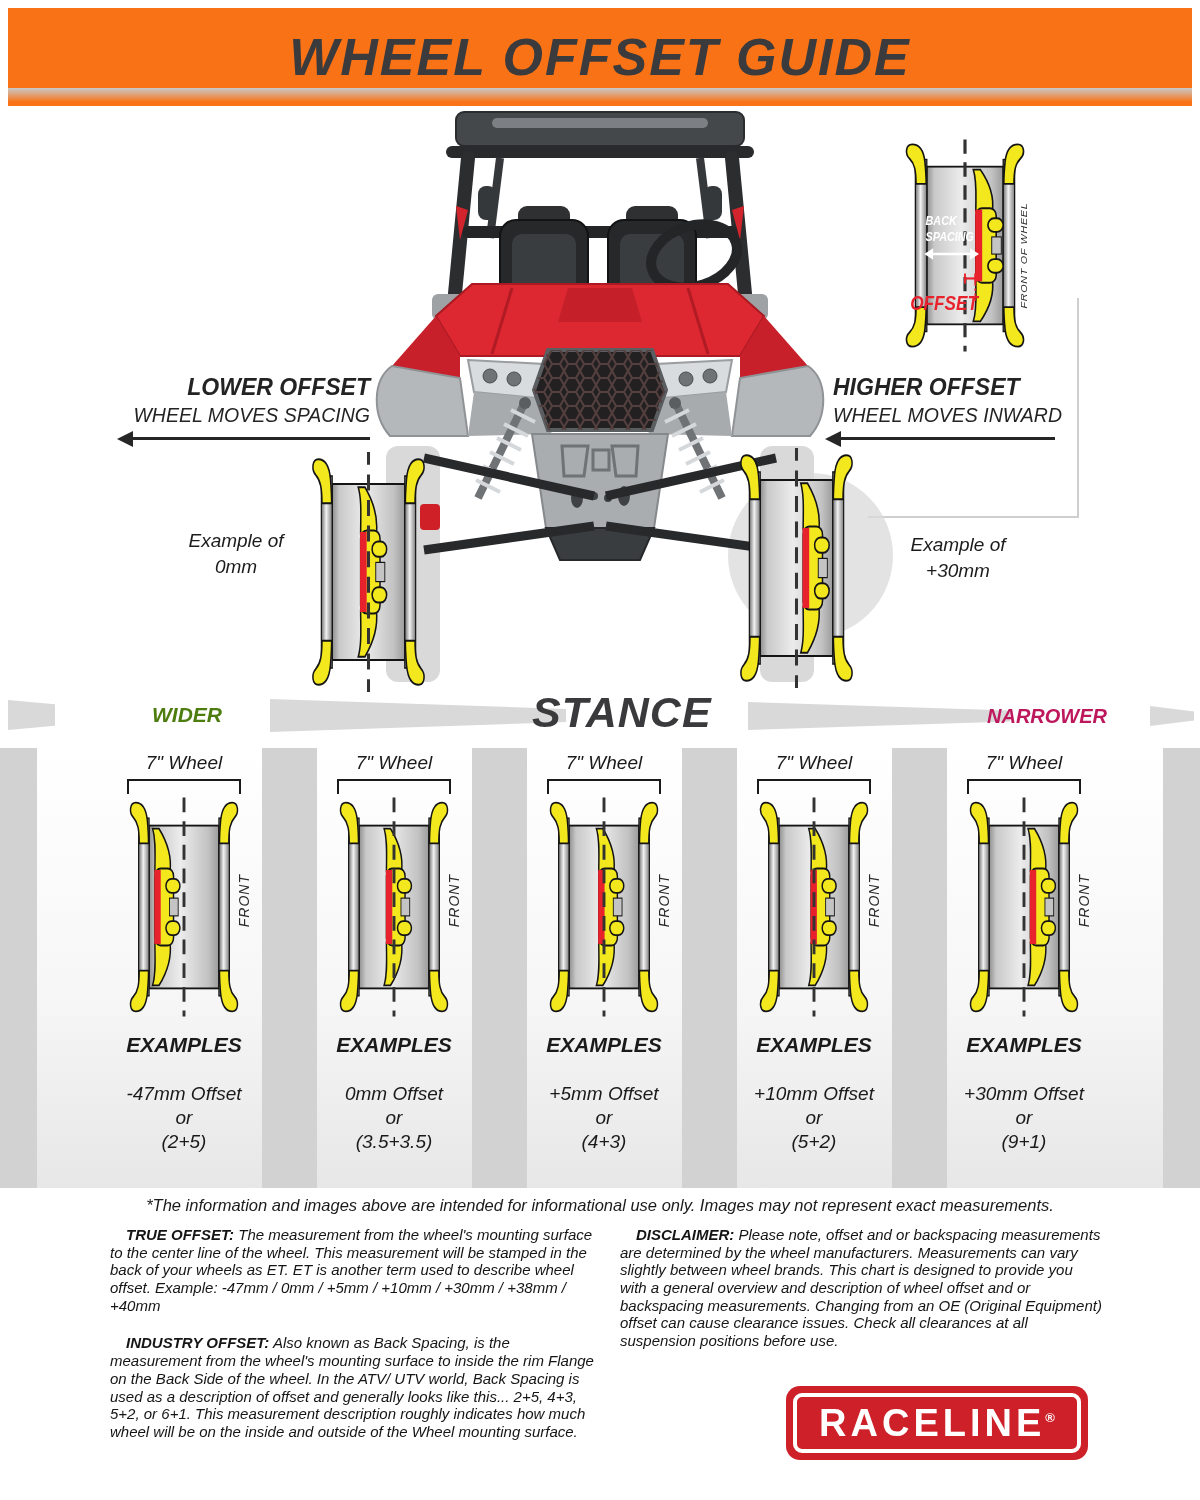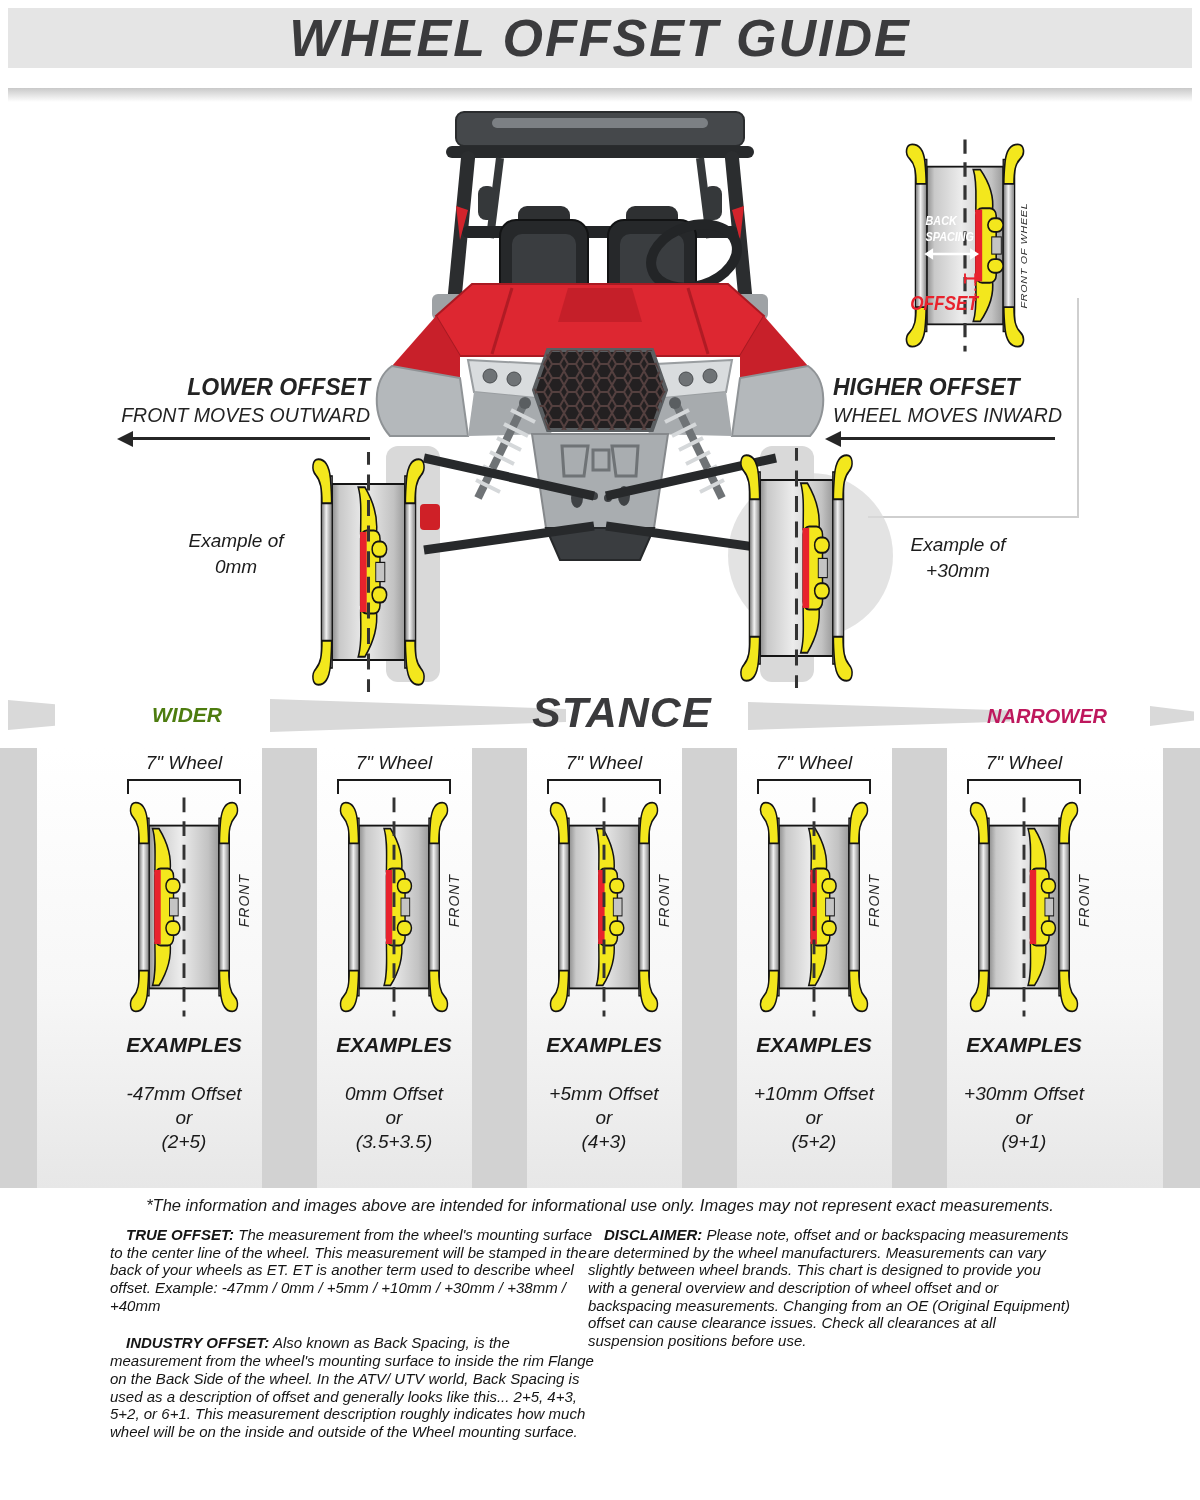--- a/index.html
+++ b/index.html
@@ -1,20 +1,20 @@
 <!DOCTYPE html>
 <html><head>
 <meta charset="utf-8">
 <style>
   html,body{margin:0;padding:0;background:#e9e9e9;}
   #page{position:relative;width:1200px;height:1500px;background:#ffffff;overflow:hidden;
         font-family:"Liberation Sans",sans-serif;}
 
   
-  .banner{position:absolute;left:8px;top:8px;right:8px;height:60px;background:#e5e5e5;
+  .banner{position:absolute;left:8px;top:8px;right:8px;height:98px;background:#f97316;
           display:flex;align-items:center;justify-content:center;}
   .banner-shadow{position:absolute;left:8px;top:88px;right:8px;height:14px;
           background:linear-gradient(#c9c9c9,rgba(255,255,255,0));}
   .banner h1{margin:0;font:italic 800 52px "Liberation Sans",sans-serif;color:#3b3b3d;letter-spacing:2px;}
 
   
   .legend{position:absolute;left:128px;top:136px;}
   .legend-title{display:inline-block;font:italic 600 30px "Liberation Sans",sans-serif;color:#1a1a1a;
           border-bottom:3px solid #1a1a1a;padding:0 10px 2px 2px;}
   .legend-item{display:flex;align-items:center;gap:15px;margin-top:15px;}
@@ -74,21 +74,21 @@
           font:italic 400 14px "Liberation Sans",sans-serif;color:#2a2a2a;letter-spacing:1px;}
   .examples{margin-top:15px;font:italic 700 21px "Liberation Sans",sans-serif;color:#1a1a1a;}
   .oline{font:italic 400 19px "Liberation Sans",sans-serif;color:#1a1a1a;}
   .ol1{margin-top:26px;} .ol2,.ol3{margin-top:2px;}
 
   
   .footnote{position:absolute;left:0;top:1196px;width:100%;text-align:center;
           font:italic 400 16.5px "Liberation Sans",sans-serif;color:#1a1a1a;}
   .col{position:absolute;top:1226px;}
   .col-left{left:110px;width:492px;}
-  .col-right{left:588px;width:483px;}
+  .col-right{left:620px;width:483px;}
   .col p{margin:0 0 20px 0;font:italic 400 15px/1.18 "Liberation Sans",sans-serif;color:#151515;}
   .plabel{font-weight:700;margin-left:16px;}
 
   
   .raceline{position:absolute;left:786px;top:1386px;width:302px;height:74px;background:#ce2029;
           border-radius:14px;padding:7px;box-sizing:border-box;}
   .raceline-inner{width:100%;height:100%;border:4px solid #ffffff;border-radius:9px;box-sizing:border-box;
           display:flex;align-items:center;justify-content:center;}
   .raceline-text{font:700 38px "Liberation Sans",sans-serif;color:#ffffff;letter-spacing:4px;}
   .reg{font-size:13px;vertical-align:super;letter-spacing:0;}
@@ -249,21 +249,21 @@
     <line x1="110" y1="196" x2="126" y2="196" stroke="#e8222d" stroke-width="3"></line>
     <line x1="110" y1="189" x2="110" y2="203" stroke="#e8222d" stroke-width="3"></line>
     <line x1="126" y1="189" x2="126" y2="203" stroke="#e8222d" stroke-width="3"></line>
     <line x1="126" y1="203" x2="126" y2="228" stroke="#e8222d" stroke-width="2.5" stroke-dasharray="3 4"></line>
     <text class="off-text" x="24" y="240">OFFSET</text>
     <text class="fow-text" transform="translate(207,238) rotate(-90)">FRONT OF WHEEL</text>
   </svg>
 
   <div class="dirblock dir-lower">
     <div class="dtitle">LOWER OFFSET</div>
-    <div class="dsub">FRONT MOVES OUTWARD</div>
+    <div class="dsub">WHEEL MOVES SPACING</div>
     <div class="arrow-left" style="width:245px;margin-left:17px;"></div>
   </div>
   <div class="dirblock dir-higher">
     <div class="dtitle">HIGHER OFFSET</div>
     <div class="dsub">WHEEL MOVES INWARD</div>
     <div class="arrow-left" style="width:222px;"></div>
   </div>
 
   <svg class="wheel-abs" style="left:302px;top:452px;" width="133" height="240" viewBox="0 0 220 300" preserveAspectRatio="none">
     <use href="#rim"></use>
@@ -383,14 +383,19 @@
   <div class="footnote">*The information and images above are intended for informational use only. Images may not represent exact measurements.</div>
 
   <div class="col col-left">
     <p><b class="plabel">TRUE OFFSET:</b> <span>The measurement from the wheel's mounting surface to the center line of the wheel. This measurement will be stamped in the back of your wheels as ET. ET is another term used to describe wheel offset. Example: -47mm / 0mm / +5mm / +10mm / +30mm / +38mm / +40mm</span></p>
     <p><b class="plabel">INDUSTRY OFFSET:</b> <span>Also known as Back Spacing, is the measurement from the wheel's mounting surface to inside the rim Flange on the Back Side of the wheel. In the ATV/ UTV world, Back Spacing is used as a description of offset and generally looks like this... 2+5, 4+3, 5+2, or 6+1. This measurement description roughly indicates how much wheel will be on the inside and outside of the Wheel mounting surface.</span></p>
   </div>
   <div class="col col-right">
     <p><b class="plabel">DISCLAIMER:</b> <span>Please note, offset and or backspacing measurements are determined by the wheel manufacturers. Measurements can vary slightly between wheel brands. This chart is designed to provide you with a general overview and description of wheel offset and or backspacing measurements. Changing from an OE (Original Equipment) offset can cause clearance issues. Check all clearances at all suspension positions before use.</span></p>
   </div>
 
+  <div class="raceline">
+    <div class="raceline-inner">
+      <div class="raceline-text"><span>RACELINE</span><span class="reg">®</span></div>
+    </div>
+  </div>
 
 </div>
 
 </body></html>

